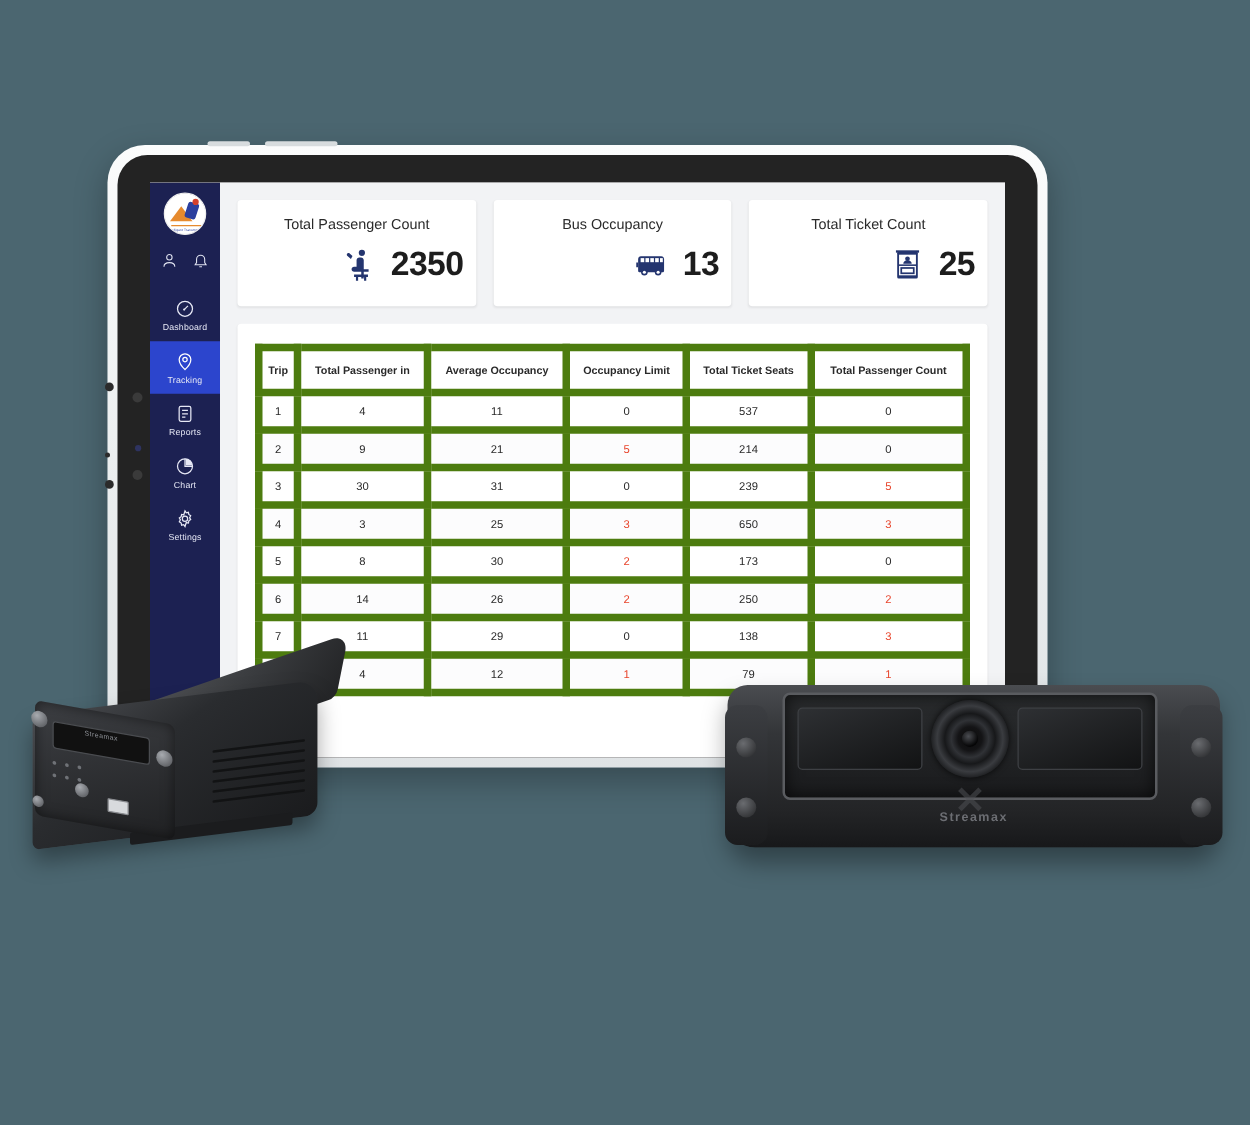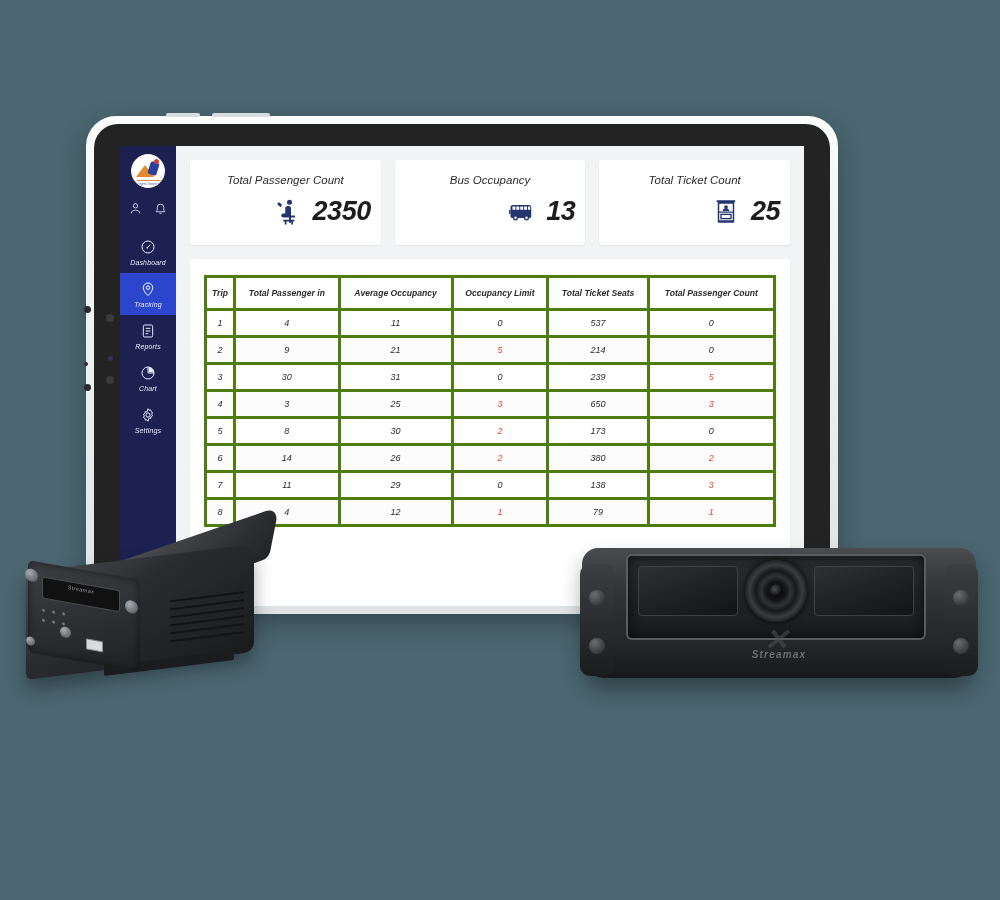--- a/index.html
+++ b/index.html
@@ -2,21 +2,21 @@
 <html><head>
 <meta charset="utf-8">
 <style>
   * { box-sizing: border-box; margin: 0; padding: 0; }
   html, body {
     width: 1000px; height: 900px;
     font-family: "Liberation Sans", sans-serif;
     background: #4b6670;
     overflow: hidden;
   }
-  #stage { position: relative; width: 1000px; height: 900px; background: #4b6670; font-style: italic; }
+  #stage { position: relative; width: 1000px; height: 900px; background: #4b6670; }
 
   
   .tablet-outer {
     position: absolute; left: 86px; top: 116px;
     width: 752px; height: 498px;
     background: linear-gradient(180deg,#fbfcfc 0%,#eceff0 50%,#dfe3e5 100%);
     border-radius: 30px 30px 8px 8px;
     box-shadow: 0 10px 26px rgba(0,0,0,.28);
     padding: 8px;
   }
@@ -99,21 +99,21 @@
     margin-top: 14px; background: #fff; border-radius: 3px;
     padding: 16px 14px 0 14px; box-shadow: 0 1px 2px rgba(0,0,0,.07);
     height: 100%;
   }
   .panel-title {
     font-size: 12.5px; font-weight: 700; color: #1e1e1e;
     letter-spacing: .3px; margin-bottom: 14px;
   }
   table { width: 100%; border-collapse: collapse; }
   th, td {
-    border: 3px solid #4d7c0f; text-align: center;
+    border: 6px solid #4d7c0f; text-align: center;
     font-size: 9px; color: #2a2a2a; padding: 7px 2px;
   }
   th { font-weight: 700; font-size: 8.6px; padding: 10px 2px; }
   td.alert { color: #e8452c; }
   tbody tr:nth-child(even) { background: #fcfcfd; }
 
   
   .dev { position: absolute; }
 
   
@@ -419,21 +419,21 @@
                     <td>30</td>
                     <td class="alert">2</td>
                     <td>173</td>
                     <td>0</td>
                   </tr>
                   <tr>
                     <td>6</td>
                     <td>14</td>
                     <td>26</td>
                     <td class="alert">2</td>
-                    <td>380</td>
+                    <td>250</td>
                     <td class="alert">2</td>
                   </tr>
                   <tr>
                     <td>7</td>
                     <td>11</td>
                     <td>29</td>
                     <td>0</td>
                     <td>138</td>
                     <td class="alert">3</td>
                   </tr>

